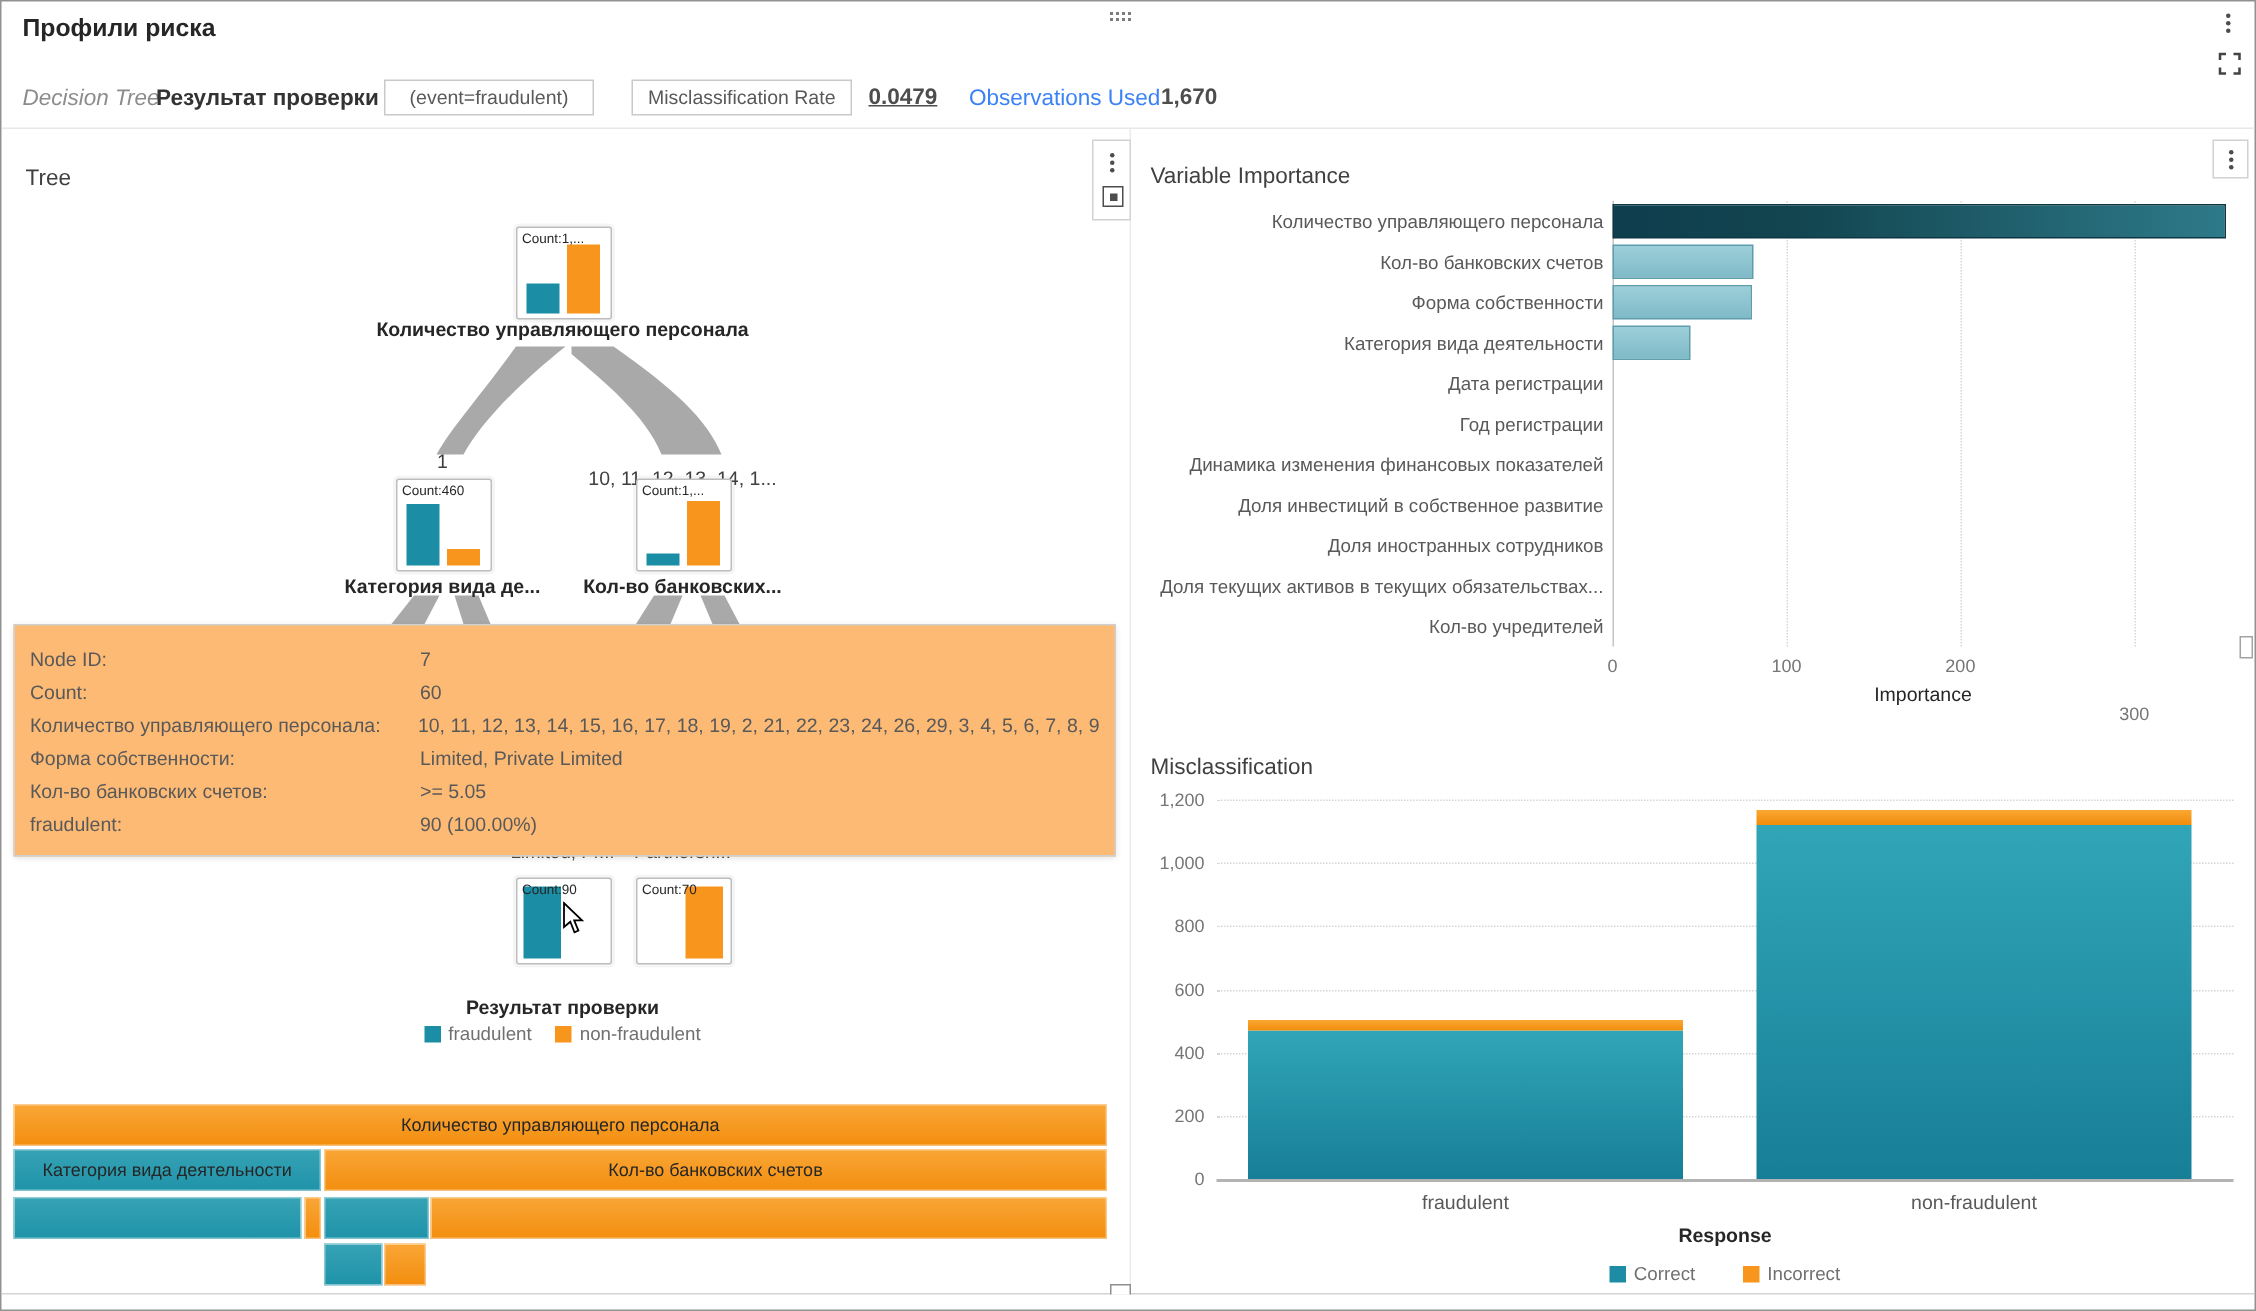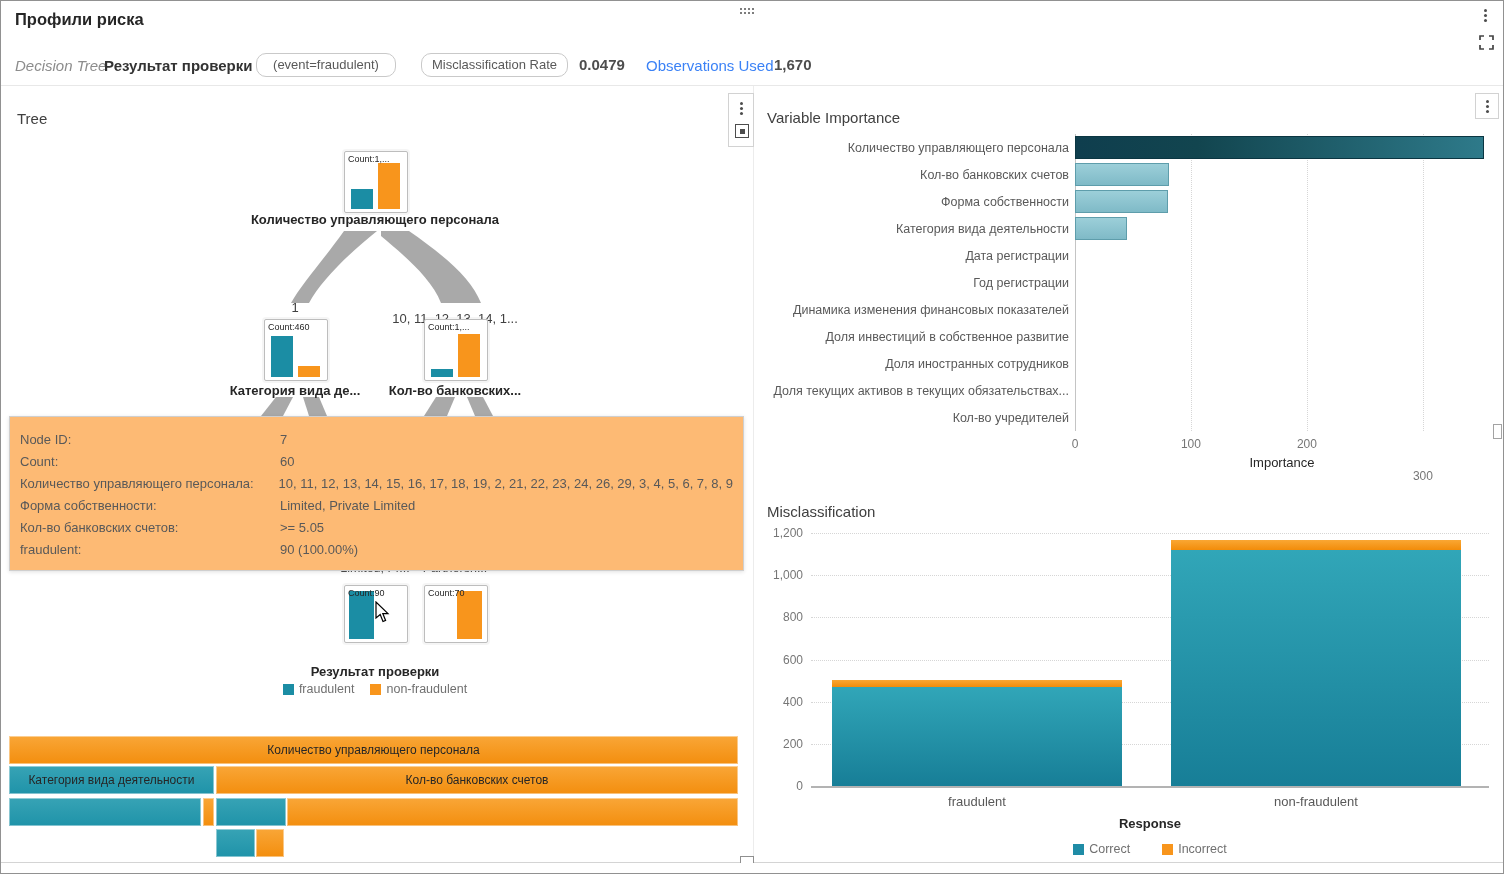--- a/index.html
+++ b/index.html
@@ -12,25 +12,25 @@
   .drag-dots{left:739px;top:7px;width:2px;height:2px;background:#7d7d7d;
     box-shadow:4px 0 0 #7d7d7d,8px 0 0 #7d7d7d,12px 0 0 #7d7d7d,
                0 4px 0 #7d7d7d,4px 4px 0 #7d7d7d,8px 4px 0 #7d7d7d,12px 4px 0 #7d7d7d;}
   .kebab{width:3px;height:3px;background:#4d4d4d;border-radius:50%;
          box-shadow:0 5px 0 #4d4d4d,0 10px 0 #4d4d4d;}
   .tr-kebab{left:1483px;top:8px;}
   .tr-expand{left:1477px;top:33px;}
 
   .model-type{left:14px;top:56px;font-size:15px;font-style:italic;color:#8c8c8c;}
   .model-target{left:103px;top:56px;font-size:15px;font-weight:bold;color:#333;}
-  .hdr-btn{top:52px;height:24px;line-height:22px;background:#fff;border:1px solid #c9c9c9;border-radius:10px;
+  .hdr-btn{top:52px;height:24px;line-height:22px;background:#fff;border:1px solid #c9c9c9;border-radius:0;
            text-align:center;font-size:13px;color:#595959;box-sizing:border-box;cursor:default;}
   .btn-event{left:255px;width:140px;}
   .btn-metric{left:420px;width:147px;}
-  .metric-value{left:578px;top:55px;font-size:15px;font-weight:bold;color:#4d4d4d;}
+  .metric-value{left:578px;top:55px;font-size:15px;font-weight:bold;color:#4d4d4d;text-decoration:underline;}
   .obs-label{left:645px;top:56px;font-size:15px;color:#3b82f6;}
   .obs-value{left:773px;top:55px;font-size:15px;font-weight:bold;color:#4d4d4d;}
   .hdr-divider{left:0;top:84px;width:1504px;border-top:1px solid #e8e8e8;}
   .v-divider{left:752px;top:85px;height:776px;border-left:1px solid #ececec;}
   .bottom-line{left:0;top:861px;width:1504px;border-top:1px solid #d4d4d4;}
   .bottom-notch{left:739px;top:855px;width:14px;height:7px;background:#fff;border:1px solid #8f8f8f;border-bottom:none;box-sizing:border-box;}
   .scroll-nub{left:1492px;top:423px;width:9px;height:15px;background:#fff;border:1px solid #a3a3a3;box-sizing:border-box;}
 
   
   .tree-title{left:16px;top:109px;font-size:15px;color:#404040;}

